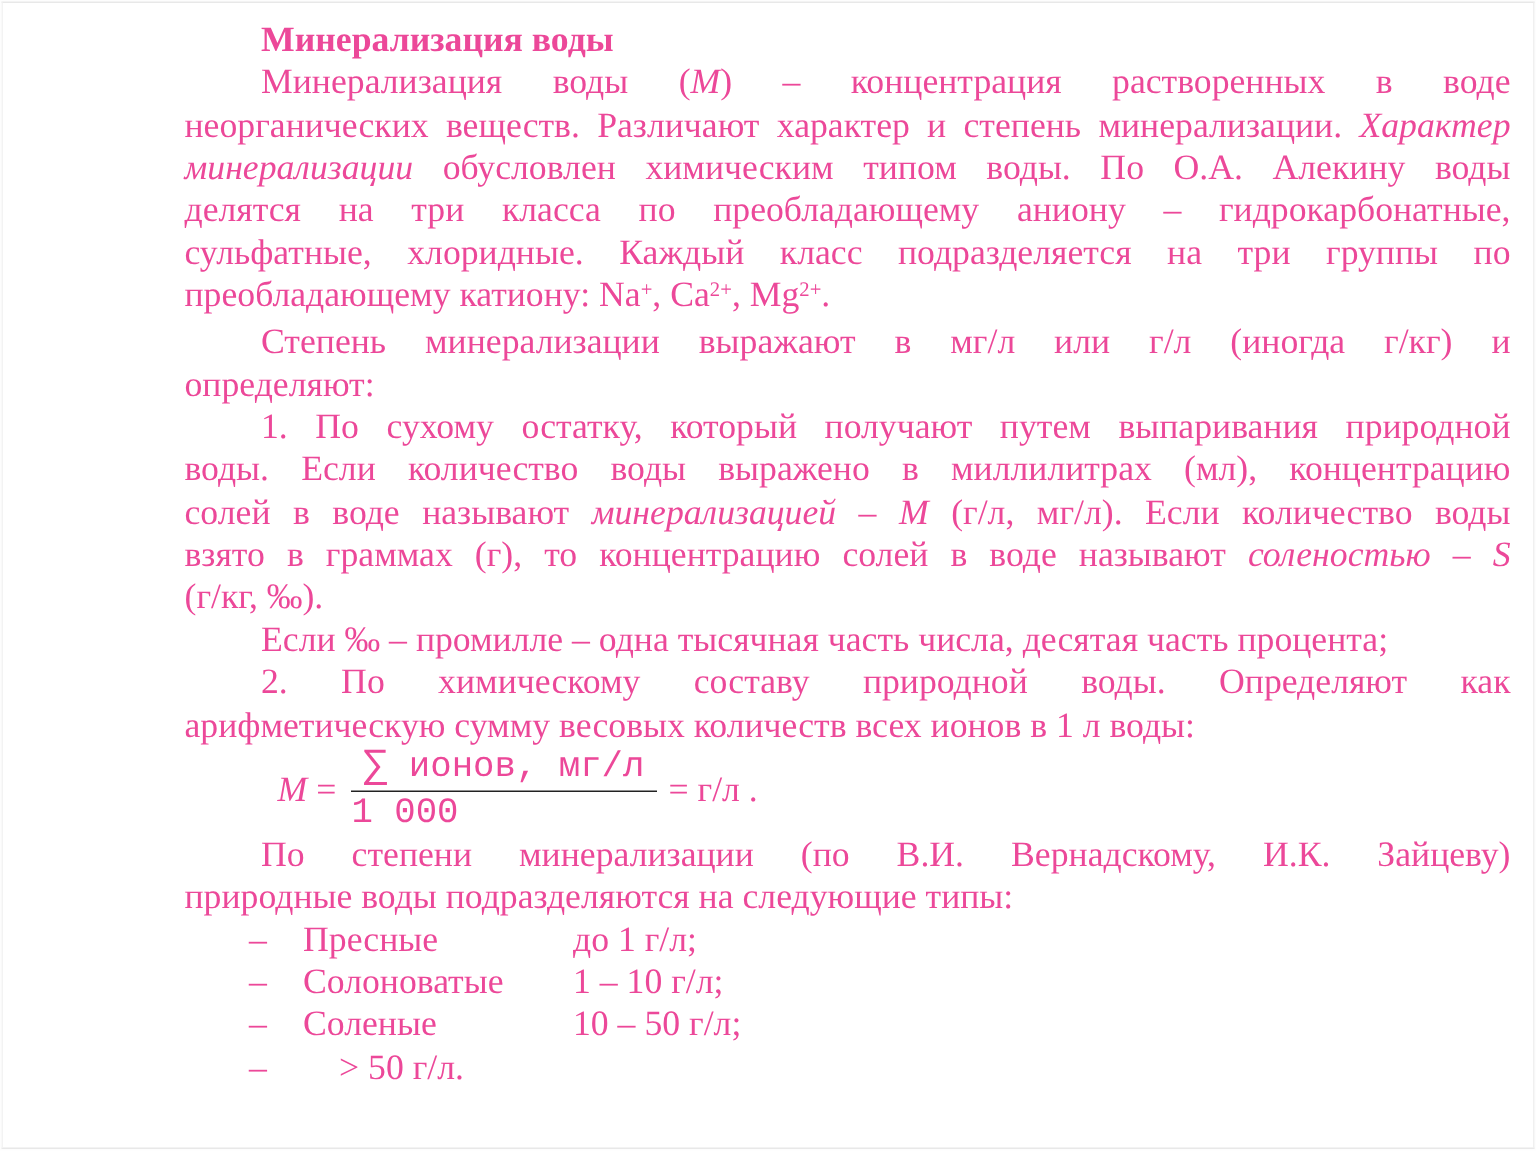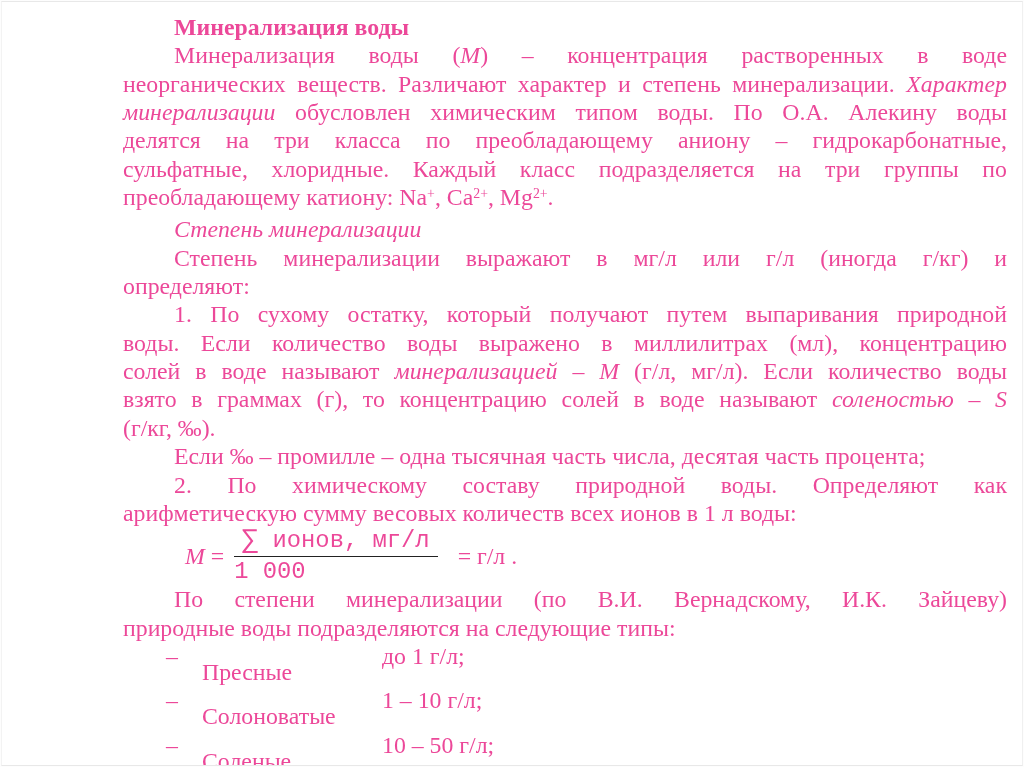--- a/index.html
+++ b/index.html
@@ -23,40 +23,39 @@
   .b{font-weight:bold;}
   .sup{font-size:0.58em;position:relative;top:-0.52em;}
   
   .formula{display:flex;align-items:center;height:58px;padding-left:62px;}
   .f-var{font-style:italic;}
   .f-eq{margin:0 10px 0 6px;}
   .frac{display:inline-flex;flex-direction:column;align-items:flex-start;font-family:Liberation Mono, monospace;}
   .num{padding:0 8px 1px 8px;border-bottom:1.4px solid #222;white-space:nowrap;}
   .den{padding-top:1px;}
   .sigma{font-size:1.12em;}
-  .f-res{margin-left:20px;white-space:nowrap;text-align:center;}
+  .f-res{margin-left:8px;white-space:nowrap;text-align:center;}
   
   .list-row{display:flex;text-align:left;}
   .dash{padding-left:43px;width:36px;}
-  .type-name{width:156px;margin-top:16px;}
+  .type-name{width:156px;}
   .type-value{flex:1;margin-left:24px;}
 </style>
 </head>
 <body>
 
 <div class="slide">
   <div class="content" id="content">
       <div class="line left ind"><span class="b">Минерализация воды</span></div>
       <div class="line ind"><span>Минерализация воды (</span><span class="i">М</span><span>) – концентрация растворенных в воде</span></div>
       <div class="line"><span>неорганических веществ. Различают характер и степень минерализации. </span><span class="i">Характер</span></div>
       <div class="line"><span class="i">минерализации</span><span> обусловлен химическим типом воды. По О.А. Алекину воды</span></div>
       <div class="line"><span>делятся на три класса по преобладающему аниону – гидрокарбонатные,</span></div>
       <div class="line"><span>сульфатные, хлоридные. Каждый класс подразделяется на три группы по</span></div>
       <div class="line left"><span>преобладающему катиону: Na</span><span class="sup">+</span><span>, Ca</span><span class="sup">2+</span><span>, Mg</span><span class="sup">2+</span><span>.</span></div>
-      <div class="line left ind"><span class="i">Степень минерализации</span></div>
       <div class="line ind"><span>Степень минерализации выражают в мг/л или г/л (иногда г/кг) и</span></div>
       <div class="line left"><span>определяют:</span></div>
       <div class="line ind"><span>1.  По сухому остатку, который получают путем выпаривания природной</span></div>
       <div class="line"><span>воды. Если количество воды выражено в миллилитрах (мл), концентрацию</span></div>
       <div class="line"><span>солей в воде называют </span><span class="i">минерализацией</span><span> – </span><span class="i">М</span><span> (г/л, мг/л). Если количество воды</span></div>
       <div class="line"><span>взято в граммах (г), то концентрацию солей в воде называют </span><span class="i">соленостью</span><span> – </span><span class="i">S</span></div>
       <div class="line left"><span>(г/кг, ‰).</span></div>
       <div class="line left ind"><span>Если ‰ – промилле – одна тысячная часть числа, десятая часть процента;</span></div>
       <div class="line ind"><span>2. По химическому составу природной воды. Определяют как</span></div>
       <div class="line left"><span>арифметическую сумму весовых количеств всех ионов в 1 л воды:</span></div>

